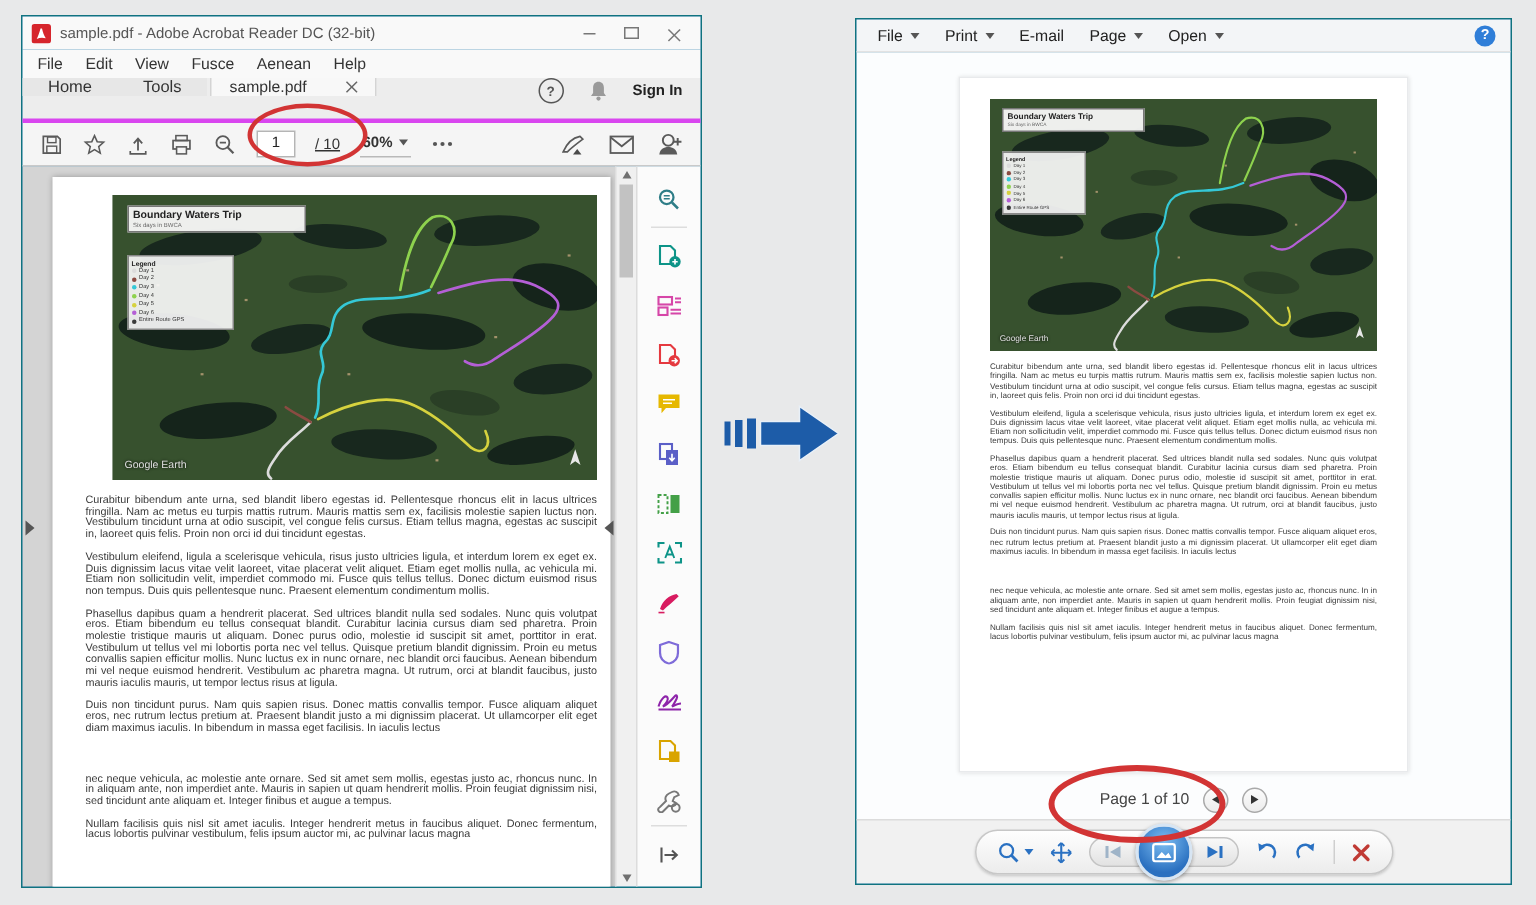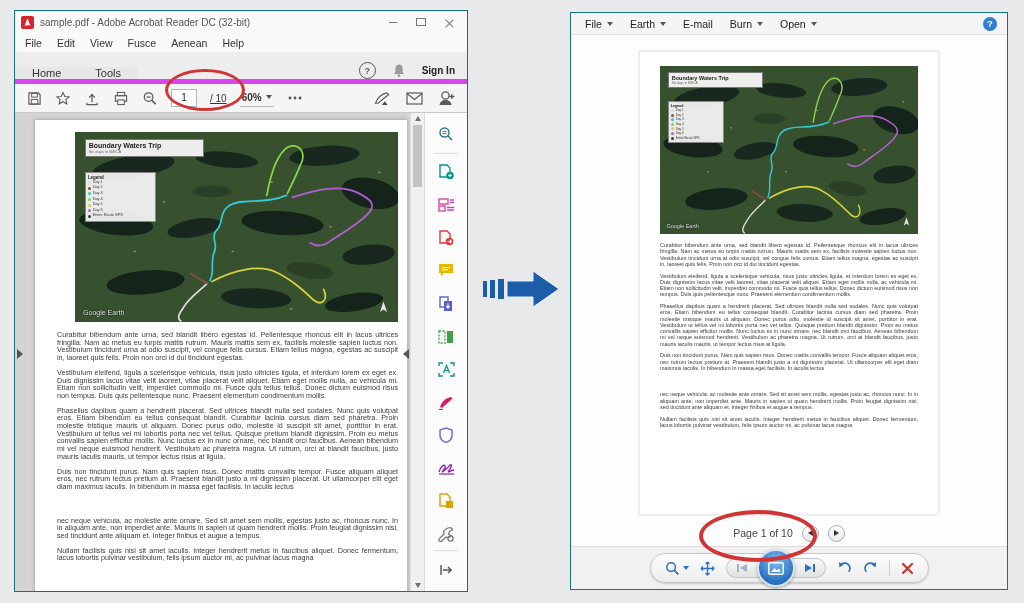--- a/index.html
+++ b/index.html
@@ -17,21 +17,21 @@
   .winctl span{width:24px;height:16px;display:flex;align-items:center;justify-content:center;}
   .ic-min{width:8px;height:0;border-top:1px solid #777;display:block;}
   .ic-max{width:8px;height:6px;border:1px solid #777;display:block;}
   .ic-close{position:relative;width:9px;height:9px;display:block;}
   .ic-close:before,.ic-close:after{content:"";position:absolute;left:4px;top:0;width:1px;height:11px;background:#777;}
   .ic-close:before{transform:rotate(45deg);}.ic-close:after{transform:rotate(-45deg);}
 
   
   .menubar{height:19px;display:flex;align-items:center;gap:15px;padding:0 10px;background:#f9f9f9;font-size:10.5px;color:#333;flex:0 0 auto;}
   .menubar span{cursor:default;}
-  .tabbar{height:27px;display:flex;align-items:flex-end;background:#ededed;border-bottom:5px solid #d946ef;font-size:11px;flex:0 0 auto;}
+  .tabbar{height:27px;display:flex;align-items:flex-start;background:#ededed;border-bottom:3px solid #d946ef;font-size:11px;flex:0 0 auto;}
   .tab-simple{display:flex;align-items:center;padding:0 17px;color:#333;background:#e7e7e7;}
   .tab-doc{display:flex;align-items:center;gap:26px;padding:0 12px;background:#f8f8f8;border-left:1px solid #d4d4d4;border-right:1px solid #d4d4d4;margin-left:2px;color:#333;font-size:10.5px;}
   .close-x{position:relative;width:8px;height:8px;display:inline-block;}
   .close-x:before,.close-x:after{content:"";position:absolute;left:4px;top:-1px;width:1px;height:10px;background:#666;}
   .close-x:before{transform:rotate(45deg);}.close-x:after{transform:rotate(-45deg);}
   .tab-right{display:flex;align-items:center;gap:16px;padding:0 12px;margin-left:auto;}
   .help-circ{width:15px;height:15px;border:1.3px solid #555;border-radius:50%;display:flex;align-items:center;justify-content:center;font-size:9px;color:#555;font-weight:bold;}
   .signin{font-size:10px;font-weight:bold;color:#222;}
 
   .toolbar{height:28px;display:flex;align-items:center;gap:13px;padding:0 12px;background:#f5f5f5;border-bottom:1px solid #c9c9c9;flex:0 0 auto;}
@@ -140,20 +140,24 @@
     <span>Edit</span>
     <span>View</span>
     <span>Fusce</span>
     <span>Aenean</span>
     <span>Help</span>
   </div>
 
   <div class="tabbar">
     <span class="tab-simple">Home</span>
     <span class="tab-simple">Tools</span>
+    <span class="tab-doc">
+      <span>sample.pdf</span>
+      <span class="close-x"></span>
+    </span>
     <span class="tab-right">
       <span class="help-circ">?</span>
       <svg width="14" height="15" viewBox="0 0 14 15">
         <path d="M7,1.5 C4.8,1.5 3.4,3 3.4,5.5 L3.4,9 L2,11 L12,11 L10.6,9 L10.6,5.5 C10.6,3 9.2,1.5 7,1.5 Z" fill="#9a9a9a"></path>
         <circle cx="7" cy="12.7" r="1.4" fill="#9a9a9a"></circle>
       </svg>
       <span class="signin">Sign In</span>
     </span>
   </div>
 
@@ -415,28 +419,28 @@
 
 <div class="window" id="win-right">
 
 
   <div class="pv-menubar">
     <span class="pv-menu-item">
         <span>File</span>
         <span class="caret-dn"></span>
       </span>
     <span class="pv-menu-item">
-        <span>Earth</span>
+        <span>Print</span>
         <span class="caret-dn"></span>
       </span>
     <span class="pv-menu-item">
         <span>E-mail</span>
       </span>
     <span class="pv-menu-item">
-        <span>Burn</span>
+        <span>Page</span>
         <span class="caret-dn"></span>
       </span>
     <span class="pv-menu-item">
         <span>Open</span>
         <span class="caret-dn"></span>
       </span>
     <span class="pv-help">?</span>
   </div>
 
   <div class="pv-content">

